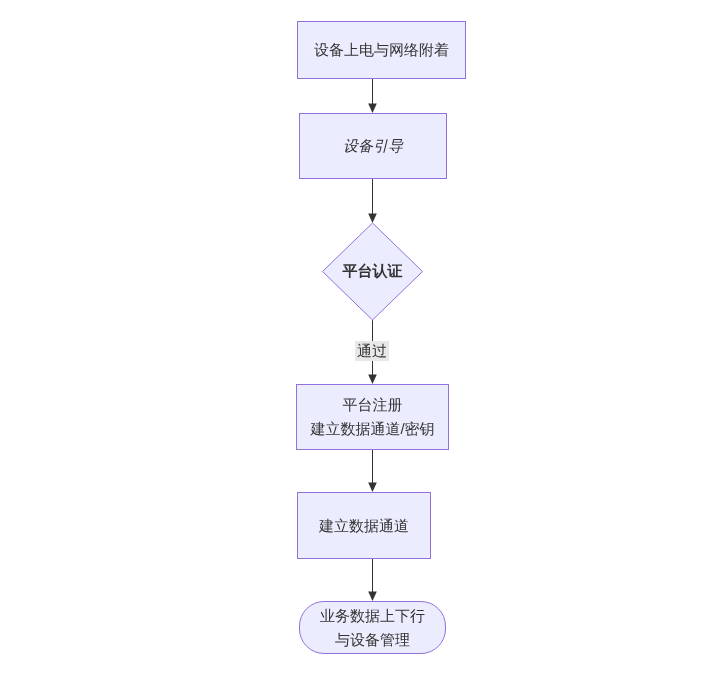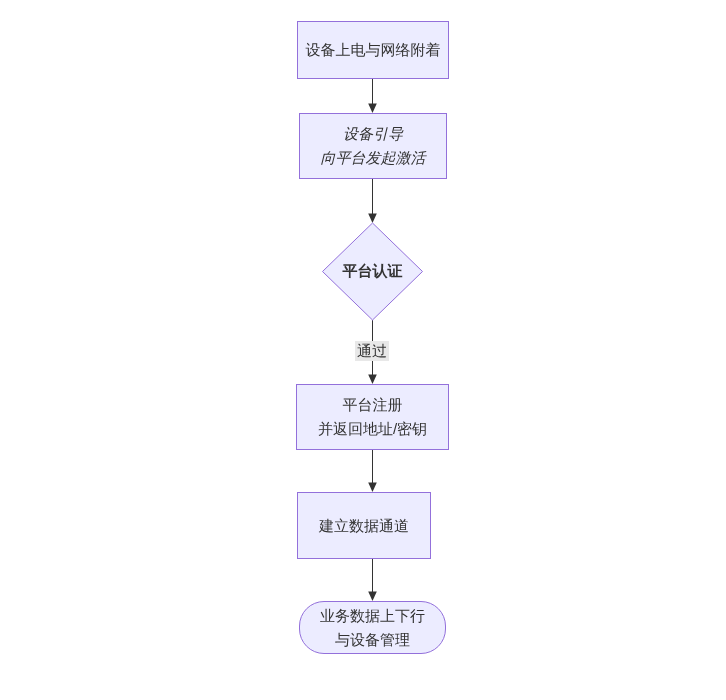--- a/index.html
+++ b/index.html
@@ -45,21 +45,21 @@
     display: flex;
     flex-direction: column;
     justify-content: center;
     align-items: center;
     text-align: center;
   }
   .node-line {
     display: block;
     white-space: nowrap;
   }
-  .n1 { left: 297px; top: 21px;  width: 152px; height: 58px; }
+  .n1 { left: 297px; top: 21px;  width: 169px; height: 58px; }
   .n2 { left: 299px; top: 113px; width: 148px; height: 66px; font-style: italic; }
   .n4 { left: 296px; top: 384px; width: 153px; height: 66px; }
   .n5 { left: 297px; top: 492px; width: 134px; height: 67px; }
   .n6 { left: 299px; top: 601px; width: 147px; height: 53px; border-radius: 25px; }
   .diamond-label {
     position: absolute;
     left: 322px;
     top: 259px;
     width: 101px;
     height: 24px;
@@ -107,30 +107,29 @@
 
     <polygon class="diamond-shape" points="372.5,223 422.5,271.5 372.5,320 322.5,271.5" fill="#ECECFF"></polygon>
   </svg>
 
   <div class="node n1">
     <span class="node-line">设备上电与网络附着</span>
   </div>
 
   <div class="node n2">
     <span class="node-line">设备引导</span>
-    <span class="node-line">向平台发起激活</span>
   </div>
 
   <div class="diamond-label">平台认证</div>
 
   <div class="edge-label">通过</div>
 
   <div class="node n4">
     <span class="node-line">平台注册</span>
-    <span class="node-line">并返回地址/密钥</span>
+    <span class="node-line">建立数据通道/密钥</span>
   </div>
 
   <div class="node n5">
     <span class="node-line">建立数据通道</span>
   </div>
 
   <div class="node n6">
     <span class="node-line">业务数据上下行</span>
     <span class="node-line">与设备管理</span>
   </div>

